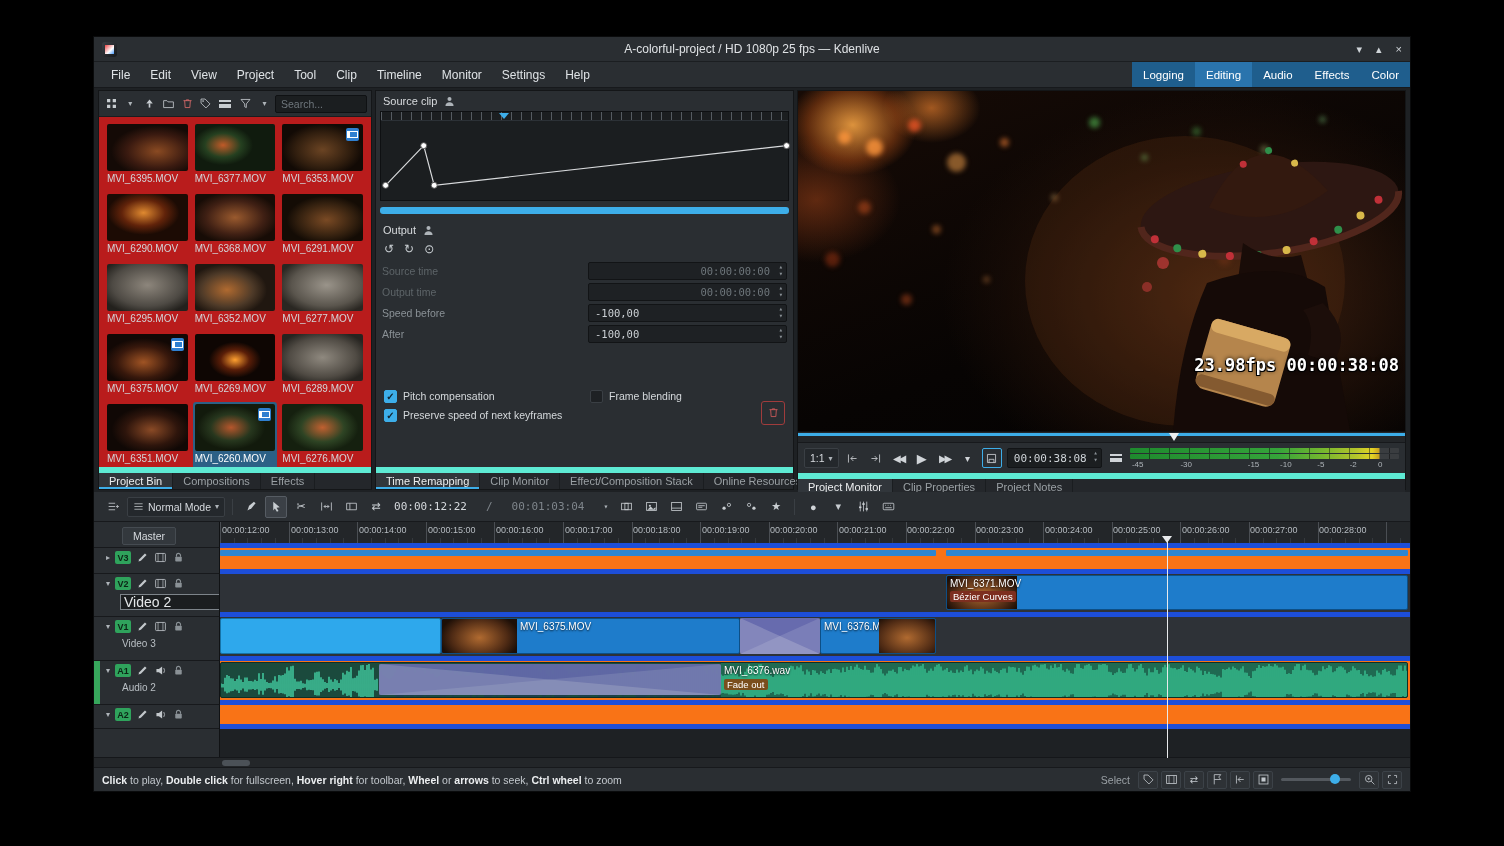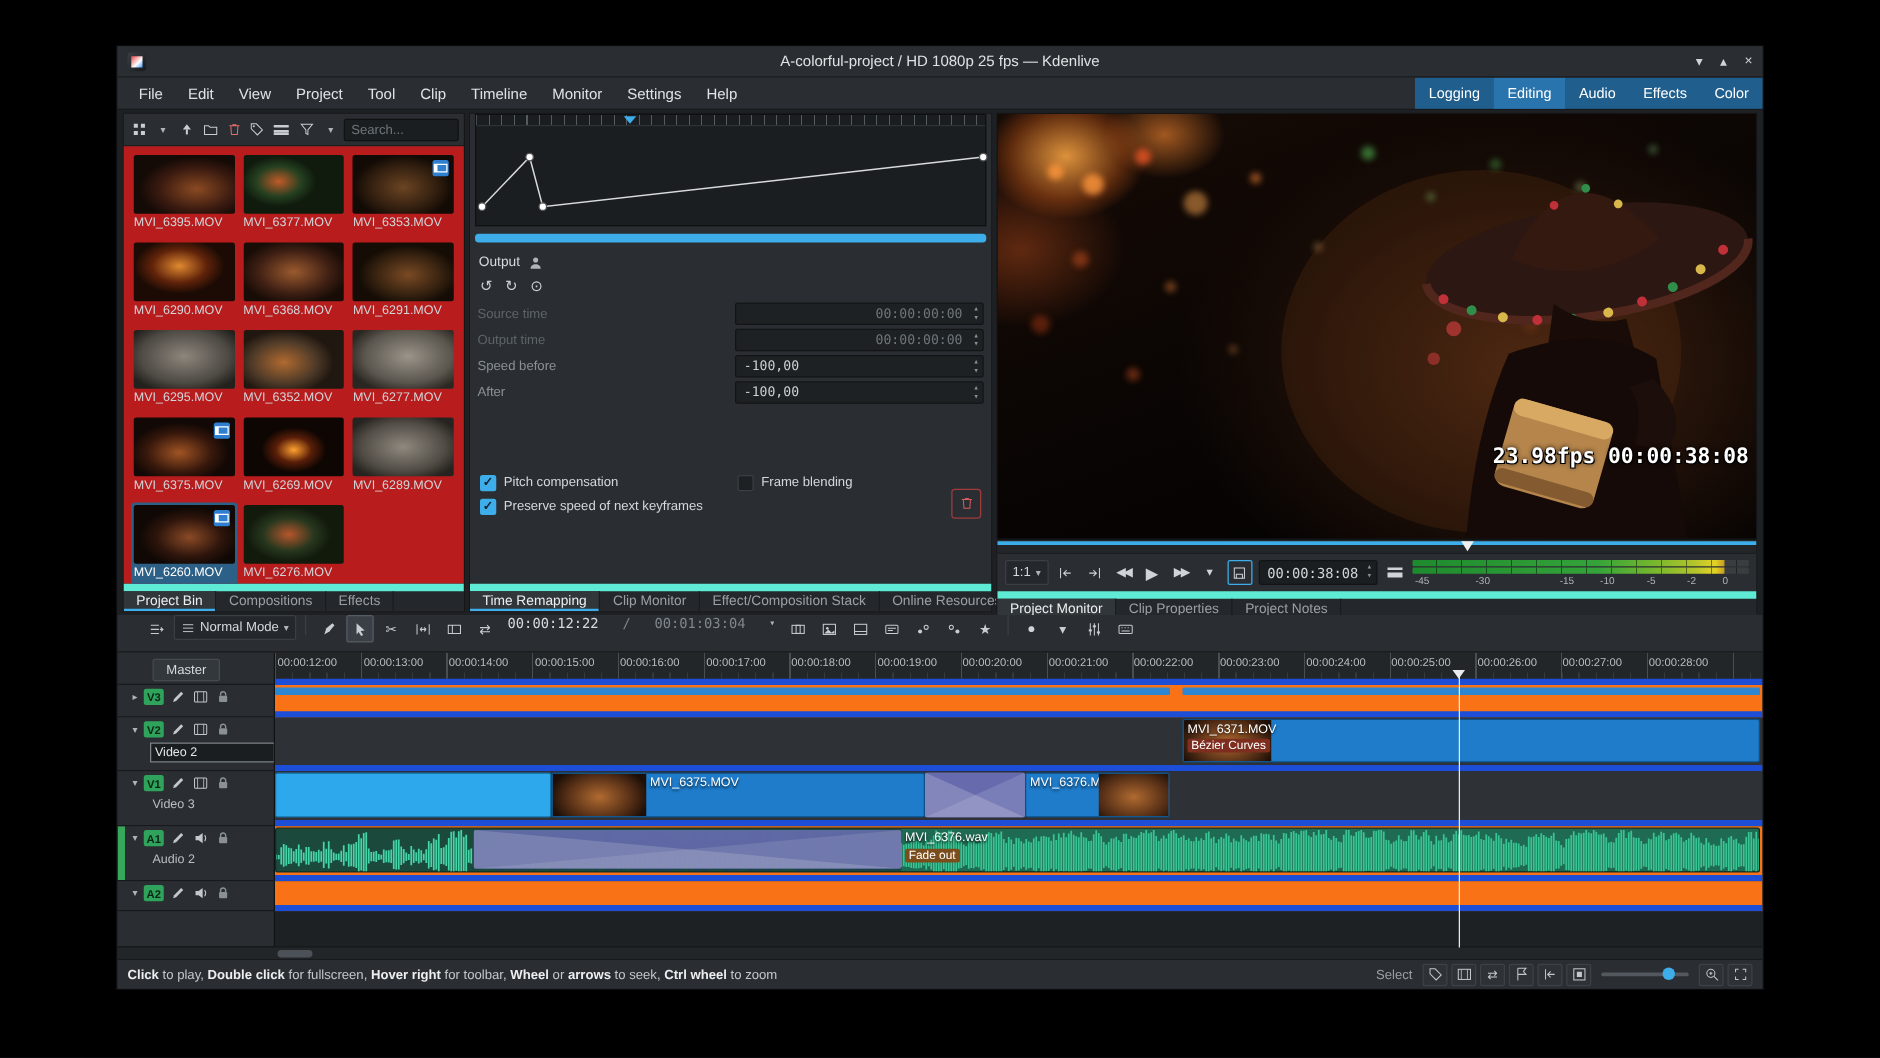--- a/index.html
+++ b/index.html
@@ -107,38 +107,38 @@
 .mbtn{min-width:18px;height:20px;display:flex;align-items:center;justify-content:center;color:#d0d4d8;font-size:10px;padding:0 1px}
 .mbtn.play{font-size:13px}
 .mbtn.zone{border:1px solid #3daee9;border-radius:2px;width:22px}
 .tcbox{height:20px;display:flex;align-items:center;background:#1b1e20;border:1px solid #121416;border-radius:2px;padding:0 14px 0 6px;font-family:"DejaVu Sans Mono",monospace;font-size:11px;color:#cfd4d8;position:relative}
 .meter{margin-left:auto;width:300px;padding-top:2px}
 .mbar{height:5px;border-radius:1px;margin-bottom:1px;position:relative;background:linear-gradient(90deg,#1e8a2e 0%,#35a33a 55%,#77b72e 72%,#b4c42b 84%,#e3d326 90%,#caa21f 92.5%,#3a3d40 93%,#3a3d40 100%)}
 .mbar::after{content:"";position:absolute;inset:0;background:repeating-linear-gradient(90deg,transparent 0 19px,rgba(0,0,0,.45) 19px 20px)}
 .mticks{position:relative;height:11px;font-size:8px;color:#aeb4b9}
 .mticks span{position:absolute;transform:translateX(-50%)}
 
-.tlbar{height:30px;background:#2a2e32;border-bottom:1px solid #17191c;display:flex;align-items:flex-start;gap:3px;padding:0 20px;color:#c8cdd1;flex:none}
+.tlbar{height:30px;background:#2a2e32;border-bottom:1px solid #17191c;display:flex;align-items:center;gap:3px;padding:0 8px;color:#c8cdd1;flex:none}
 .sep{width:1px;height:16px;background:#3a3f44;margin:0 4px}
 .ttool{width:22px;height:22px;display:flex;align-items:center;justify-content:center;border-radius:2px;font-size:11px;color:#c8cdd1}
 .ttool.active{background:#3b4046;border:1px solid #565c63}
 .tlc{font-family:"DejaVu Sans Mono",monospace;font-size:11px;color:#d6dade;margin:0 4px;display:flex;gap:19px;align-items:center}
 .tlc .dim{color:#7f868c}
 .hamb{width:12px;height:8px;border-top:2px solid currentColor;border-bottom:2px solid currentColor;position:relative}
 .hamb::after{content:"";position:absolute;left:0;right:0;top:2px;height:2px;background:currentColor}
 
 .tl{flex:1;display:flex;flex-direction:column;position:relative;background:#232629;overflow:hidden}
 .tl-row{display:flex;flex:none}
 .thead{width:126px;flex:none;background:#2a2e32;border-right:1px solid #101214;border-bottom:1px solid #17191c;position:relative;padding:2px 3px 2px 12px;overflow:hidden}
 .thead.armed::before{content:"";position:absolute;left:0;top:0;bottom:0;width:6px;background:#37a75c}
 .trow1{display:flex;align-items:center;gap:5px;height:15px;color:#c3c8cc}
 .badge{min-width:16px;height:13px;background:#2fa35c;color:#0c2616;font-size:9px;font-weight:bold;display:flex;align-items:center;justify-content:center;border-radius:2px;padding:0 2px}
 .lockic{color:#8a9196}
 .tname{font-size:10px;color:#b9bfc4;margin:4px 0 0 16px}
-.tinput{margin:3px 0 0 14px;width:100px;height:16px;background:#1b1e20;border:1px solid #7d848a;color:#e4e7e9;font-size:10px;padding:0 3px;font-family:"Liberation Sans",sans-serif}
+.tinput{margin:3px 0 0 14px;width:100px;height:16px;background:#1b1e20;border:1px solid #7d848a;color:#e4e7e9;font-size:14px;padding:0 3px;font-family:"Liberation Sans",sans-serif}
 .master{display:inline-flex;align-items:center;height:18px;padding:0 10px;background:#33383d;border:1px solid #454b51;border-radius:2px;color:#d6dade;font-size:10.5px;margin:3px 0 0 24px}
 .body{flex:1;position:relative;overflow:hidden;border-bottom:5px solid #1d4ed8}
 .ruler{background:#232629}
 .ruler .ticks{position:absolute;inset:0;background:
  repeating-linear-gradient(90deg,#6a7076 0 1px,transparent 1px 68.6px),
  repeating-linear-gradient(90deg,#45494e 0 1px,transparent 1px 13.72px);
  background-size:100% 100%,100% 5px;background-position:0 0,0 100%;background-repeat:no-repeat,repeat-x;opacity:.55}
 .rlabel{position:absolute;top:3px;font-size:9px;color:#b6bcc1;white-space:nowrap}
 .lane{background:#f97316}
 .lane.active{background:#2e3237}
@@ -299,39 +299,50 @@
             <div class="cname">MVI_6375.MOV</div>
           </div>
         <div class="cell">
             <div class="thumb"></div>
             <div class="cname">MVI_6269.MOV</div>
           </div>
         <div class="cell">
             <div class="thumb"></div>
             <div class="cname">MVI_6289.MOV</div>
           </div>
+        <div class="cell">
+            <div class="thumb"></div>
+            <div class="cname">MVI_6351.MOV</div>
+          </div>
         <div class="cell selected">
             <div class="thumb">
               <span class="bbadge"></span>
             </div>
             <div class="cname">MVI_6260.MOV</div>
           </div>
         <div class="cell">
             <div class="thumb"></div>
             <div class="cname">MVI_6276.MOV</div>
           </div>
       </div>
       <div class="tabbar">
         <span class="tab active">Project Bin</span>
         <span class="tab">Compositions</span>
         <span class="tab">Effects</span>
       </div>
     </div>
 
     <div class="panel remap">
+      <div class="rhead">
+          <span>Source clip</span>
+        <svg class="svgi" viewBox="0 0 16 16" style="color:#aeb4b9">
+            <circle cx="8" cy="5" r="2.5" fill="currentColor"></circle>
+            <path d="M3 13.5c0-3 2.2-4.5 5-4.5s5 1.5 5 4.5z" fill="currentColor"></path>
+          </svg>
+      </div>
       <div class="curve">
         <div class="cruler"></div>
         <div class="cmarker"></div>
         <svg id="kf-curve" viewBox="0 0 411 70">
             <polyline points="4.62,57.32 42.690000000000005,17.64 53.22,57.32 405.57,17.64" fill="none" stroke="#d8dadc" stroke-width="1.2"></polyline>
             <circle cx="4.62" cy="57.32" r="3" fill="#fff" stroke="#555"></circle>
             <circle cx="42.690000000000005" cy="17.64" r="3" fill="#fff" stroke="#555"></circle>
             <circle cx="53.22" cy="57.32" r="3" fill="#fff" stroke="#555"></circle>
             <circle cx="405.57" cy="17.64" r="3" fill="#fff" stroke="#555"></circle>
           </svg>

